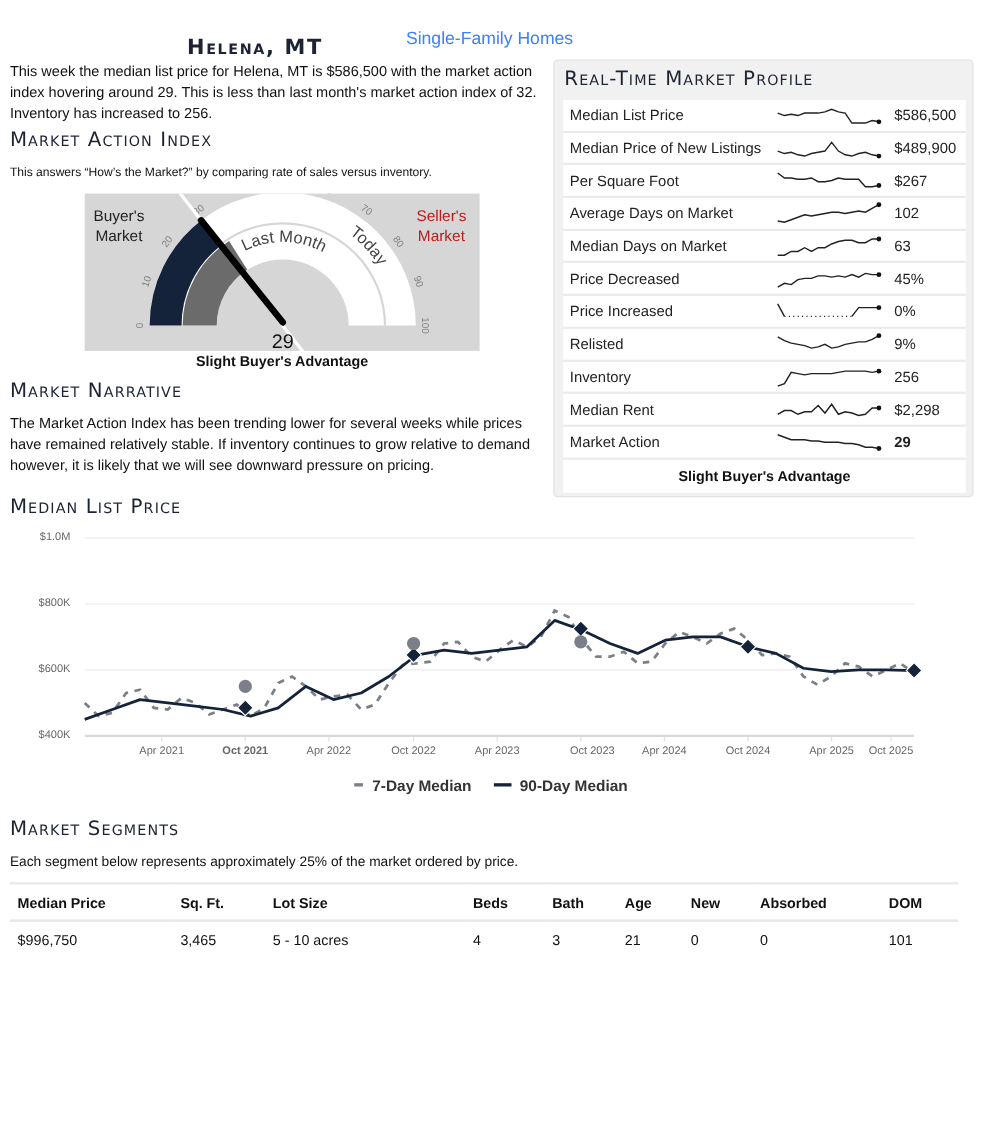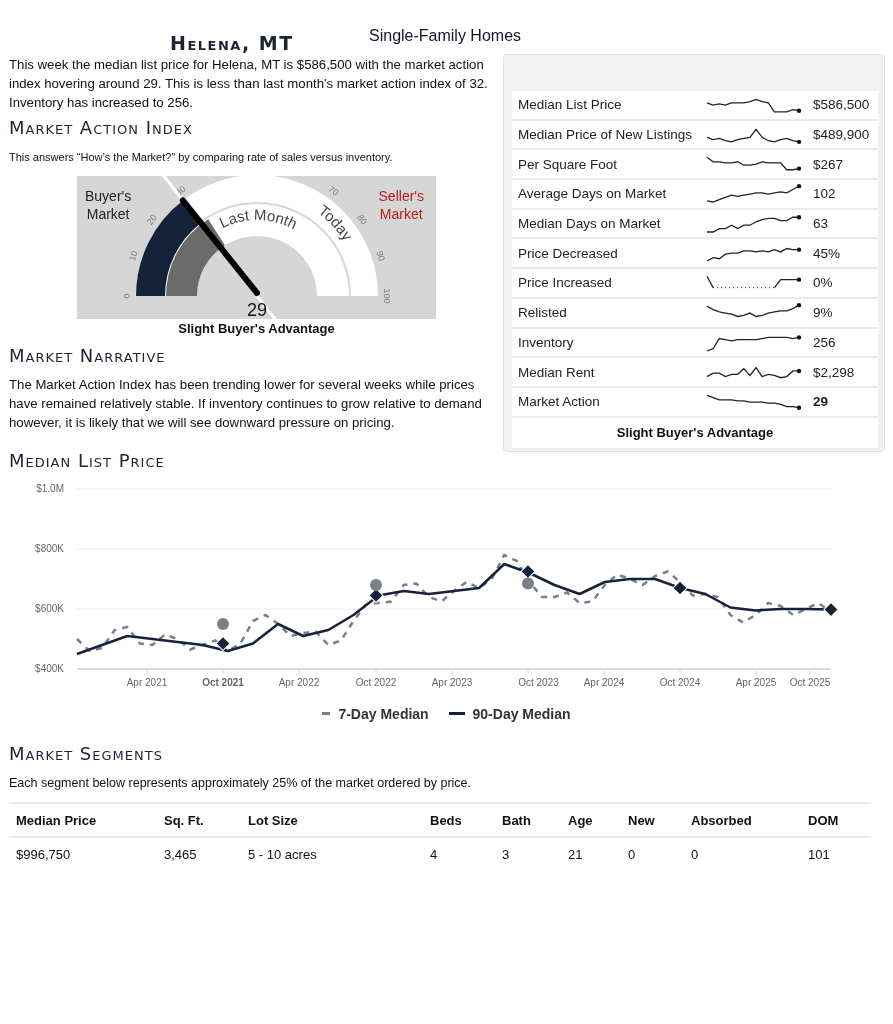--- a/index.html
+++ b/index.html
@@ -5,21 +5,21 @@
   * { box-sizing: border-box; margin: 0; padding: 0; }
   body {
     width: 893px; height: 1024px; background: #ffffff; color: #111;
     font-family: "Liberation Sans", sans-serif; position: relative; overflow: hidden;
   }
   .sc-title {
     font-family: "DejaVu Sans", sans-serif; font-variant: small-caps; letter-spacing: 1px;
     color: #1c2333; font-weight: normal;
   }
   #city-title { position: absolute; left: 170px; top: 4px; font-size: 19px; font-weight: bold; letter-spacing: 1.5px; margin-top: 28px; }
-  #subtitle { position: absolute; left: 369px; top: 27px; font-size: 16px; color: #0f172a; }
+  #subtitle { position: absolute; left: 369px; top: 27px; font-size: 16px; color: #3b82f6; }
   #summary { position: absolute; left: 9px; top: 55px; width: 490px; font-size: 13.2px; line-height: 19px; }
   .h2 { position: absolute; font-size: 18px; }
   #mai-heading { left: 9px; top: 117px; }
   #mai-desc { position: absolute; left: 9px; top: 151px; font-size: 11px; }
   #gauge { position: absolute; left: 77px; top: 176px; width: 359px; height: 143px; background: #d6d6d6; overflow: hidden; }
   #gauge svg { position: absolute; left: 0; top: 0; }
   .gauge-label { position: absolute; font-size: 14px; line-height: 18px; text-align: center; }
   #buyers { left: 8px; top: 11px; color: #222; }
   #sellers { right: 12px; top: 11px; color: #b91c1c; }
   #gauge-status { position: absolute; left: 77px; top: 321px; width: 359px; text-align: center; font-size: 13px; font-weight: bold; }
@@ -98,20 +98,21 @@
     <div>Seller's</div>
     <div>Market</div>
   </div>
 </div>
 <div id="gauge-status">Slight Buyer's Advantage</div>
 
 <div id="narr-heading" class="h2 sc-title">Market Narrative</div>
 <p id="narrative">The Market Action Index has been trending lower for several weeks while prices have remained relatively stable. If inventory continues to grow relative to demand however, it is likely that we will see downward pressure on pricing.</p>
 
 <div id="profile">
+  <div id="profile-title" class="sc-title">Real-Time Market Profile</div>
   <div id="profile-table">
     <div id="profile-rows">
         <div class="prow">
           <span class="plabel">Median List Price</span>
           <svg class="pspark" width="100" height="22">
             <polyline points="2,8.8 8.133333333333333,11.066666666666666 14.266666666666667,9.933333333333334 20.400000000000002,11.066666666666666 26.533333333333335,8.8 32.66666666666667,8.8 38.800000000000004,8.8 44.93333333333334,7.666666666666666 51.06666666666667,5.4 57.2,7.666666666666666 63.333333333333336,8.8 69.46666666666667,17.866666666666667 75.60000000000001,17.866666666666667 81.73333333333333,17.866666666666667 87.86666666666667,15.6 94,16.733333333333334" fill="none" stroke="#222" stroke-width="1.3"></polyline>
             <circle cx="94" cy="16.733333333333334" r="2.2" fill="#111"></circle>
           </svg>
           <span class="pval">$586,500</span>
         </div>

